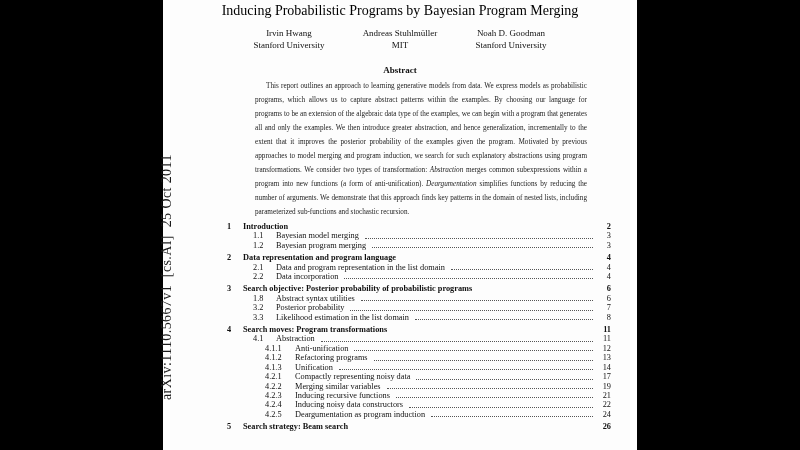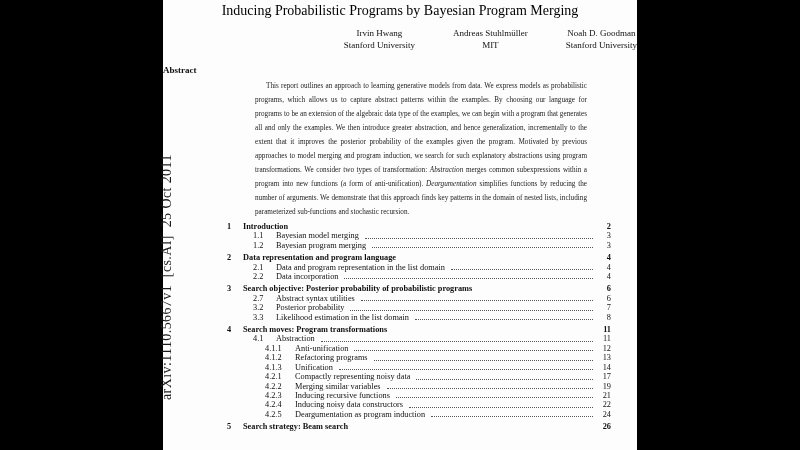--- a/index.html
+++ b/index.html
@@ -34,29 +34,29 @@
   }
   .paper-title {
     text-align: center;
     font-size: 14px;
     font-weight: normal;
     margin-top: 3px;
     color: #000;
   }
   .authors {
     display: flex;
-    justify-content: flex-end;
+    justify-content: center;
     gap: 38px;
     margin-top: 9px;
     text-align: center;
     font-size: 9px;
     line-height: 11.5px;
   }
   .abstract-heading {
-    text-align: left;
+    text-align: center;
     font-weight: bold;
     font-size: 9px;
     margin-top: 14px;
   }
   .abstract-text {
     width: 332px;
     margin: 4px 0 0 92px;
     font-size: 7.2px;
     line-height: 14px;
     text-align: justify;
@@ -161,21 +161,21 @@
           <span class="toc-leader"></span>
           <span class="toc-page">4</span>
         </div>
         <div class="toc-row level-1">
           <span class="toc-num">3</span>
           <span class="toc-title">Search objective: Posterior probability of probabilistic programs</span>
           <span class="toc-leader"></span>
           <span class="toc-page">6</span>
         </div>
         <div class="toc-row level-2">
-          <span class="toc-num">2.7</span>
+          <span class="toc-num">1.8</span>
           <span class="toc-title">Abstract syntax utilities</span>
           <span class="toc-leader"></span>
           <span class="toc-page">6</span>
         </div>
         <div class="toc-row level-2">
           <span class="toc-num">3.2</span>
           <span class="toc-title">Posterior probability</span>
           <span class="toc-leader"></span>
           <span class="toc-page">7</span>
         </div>

